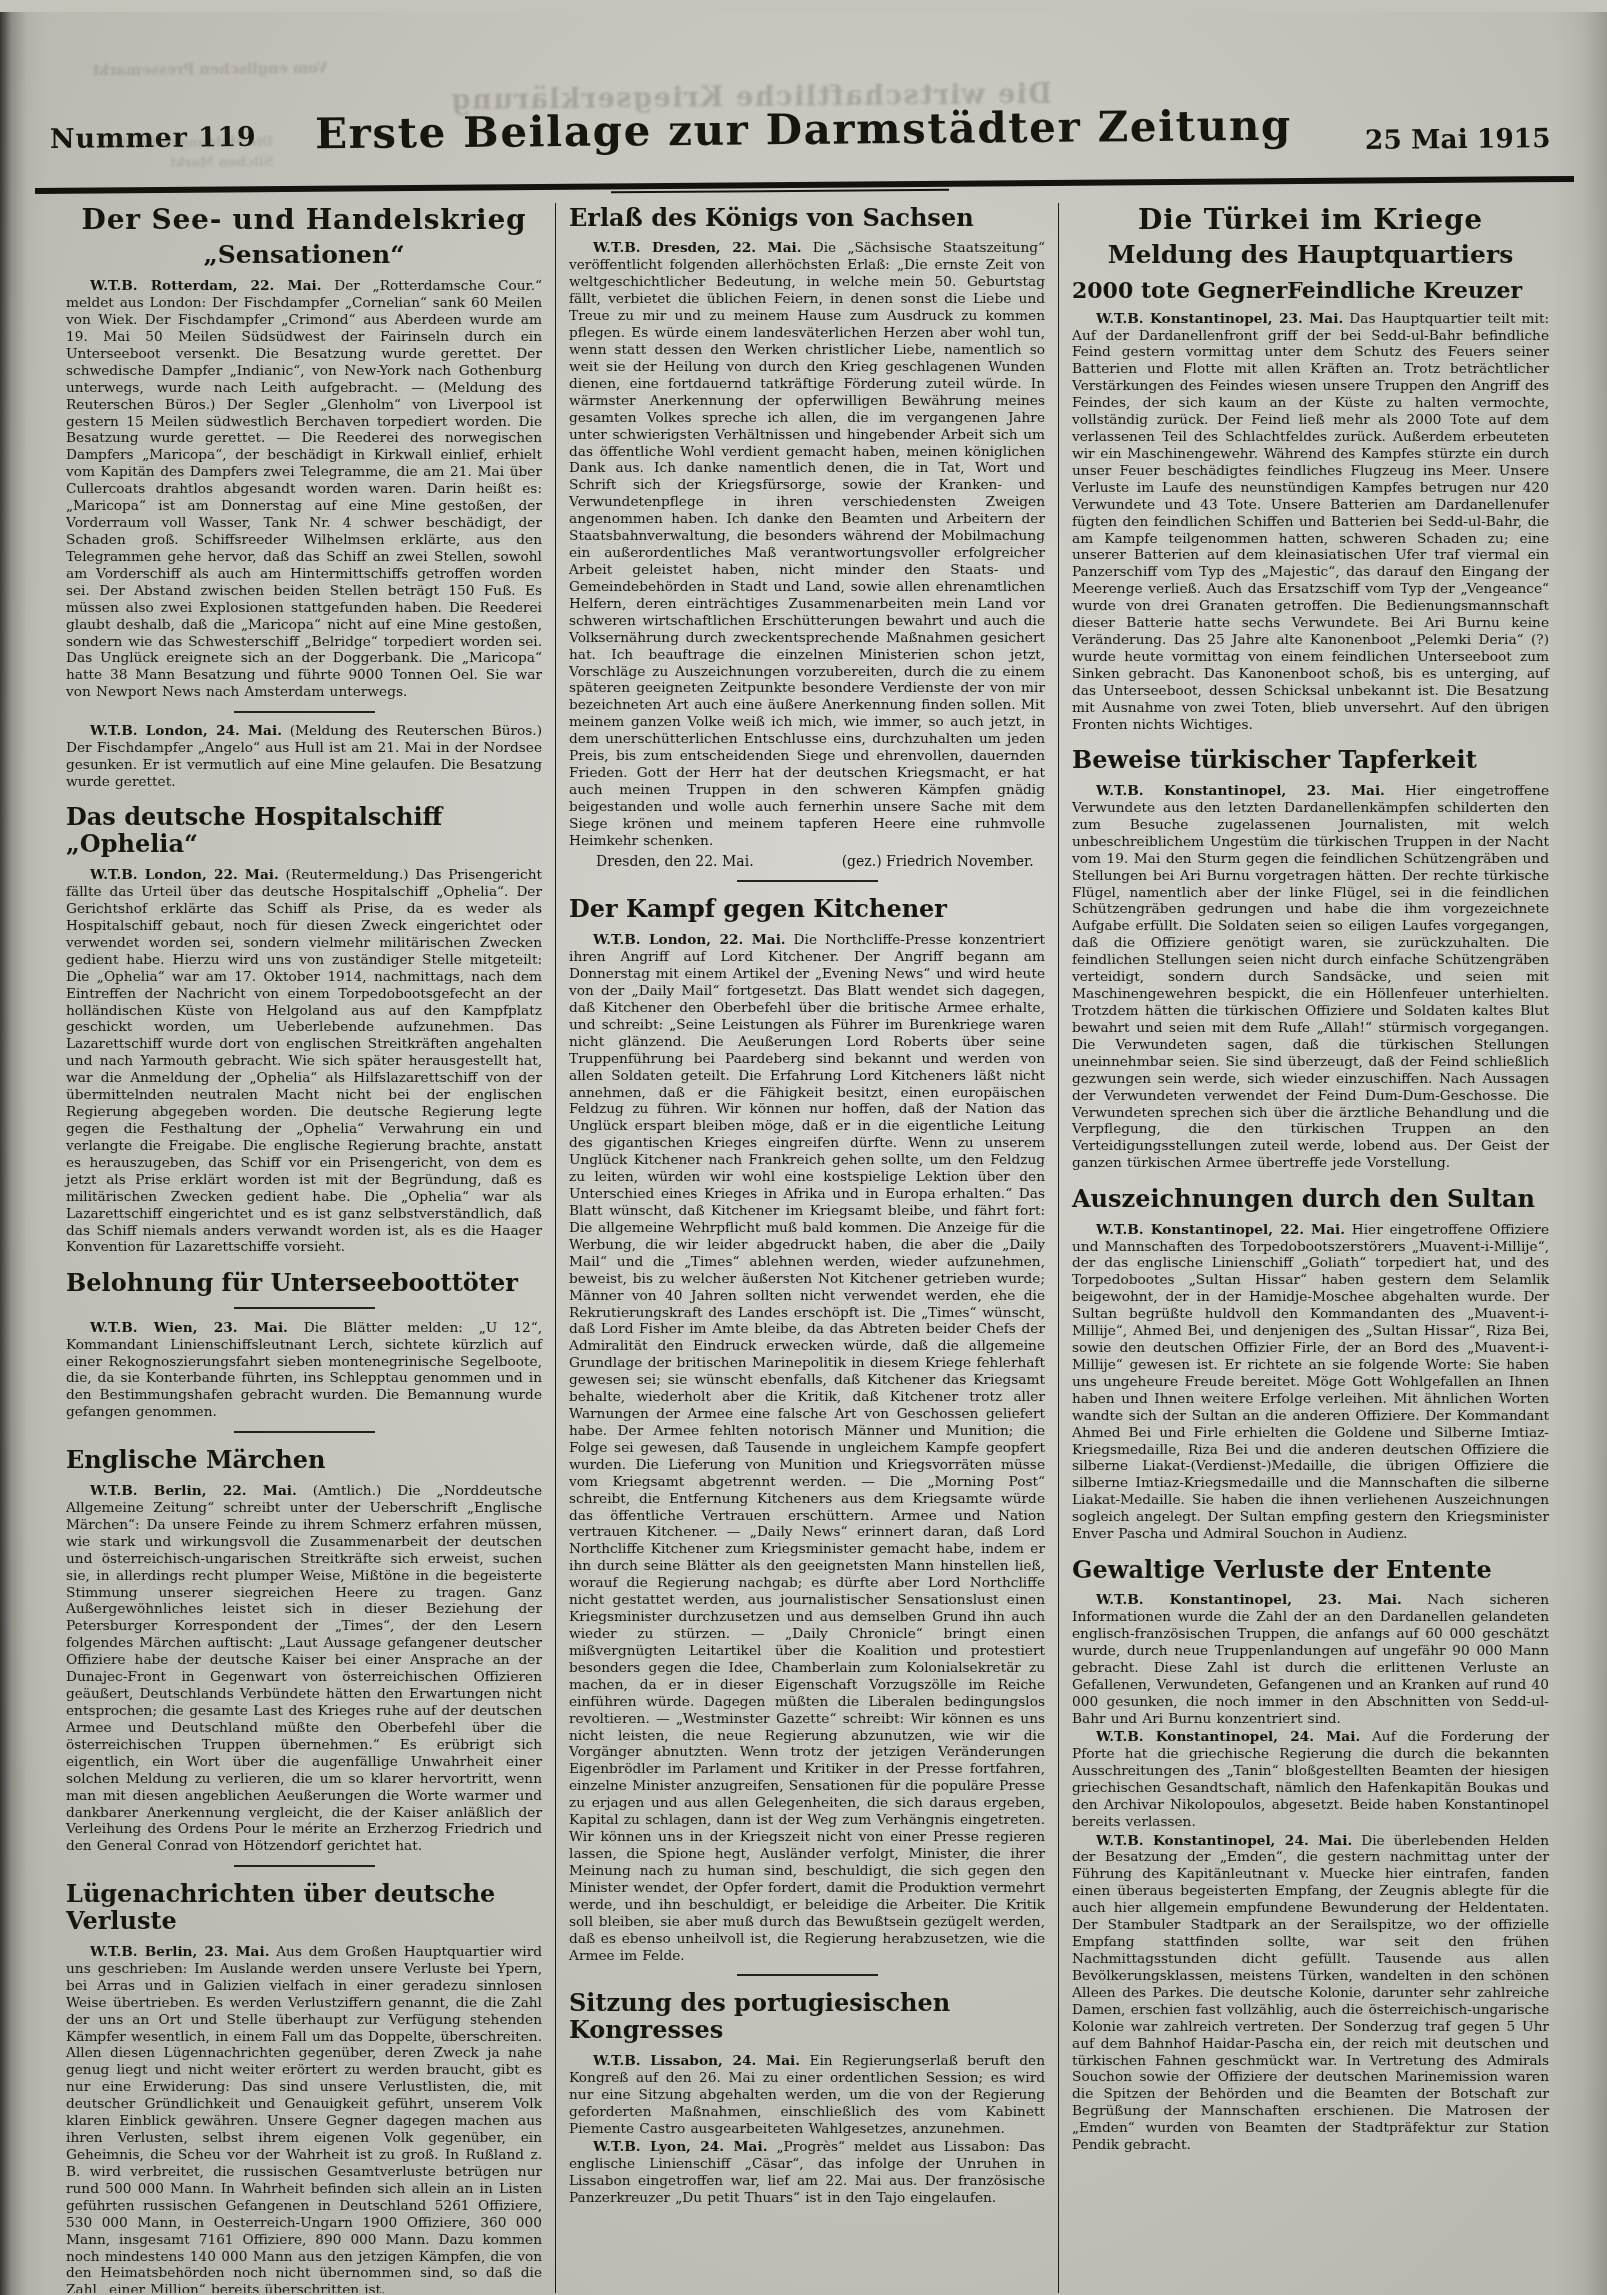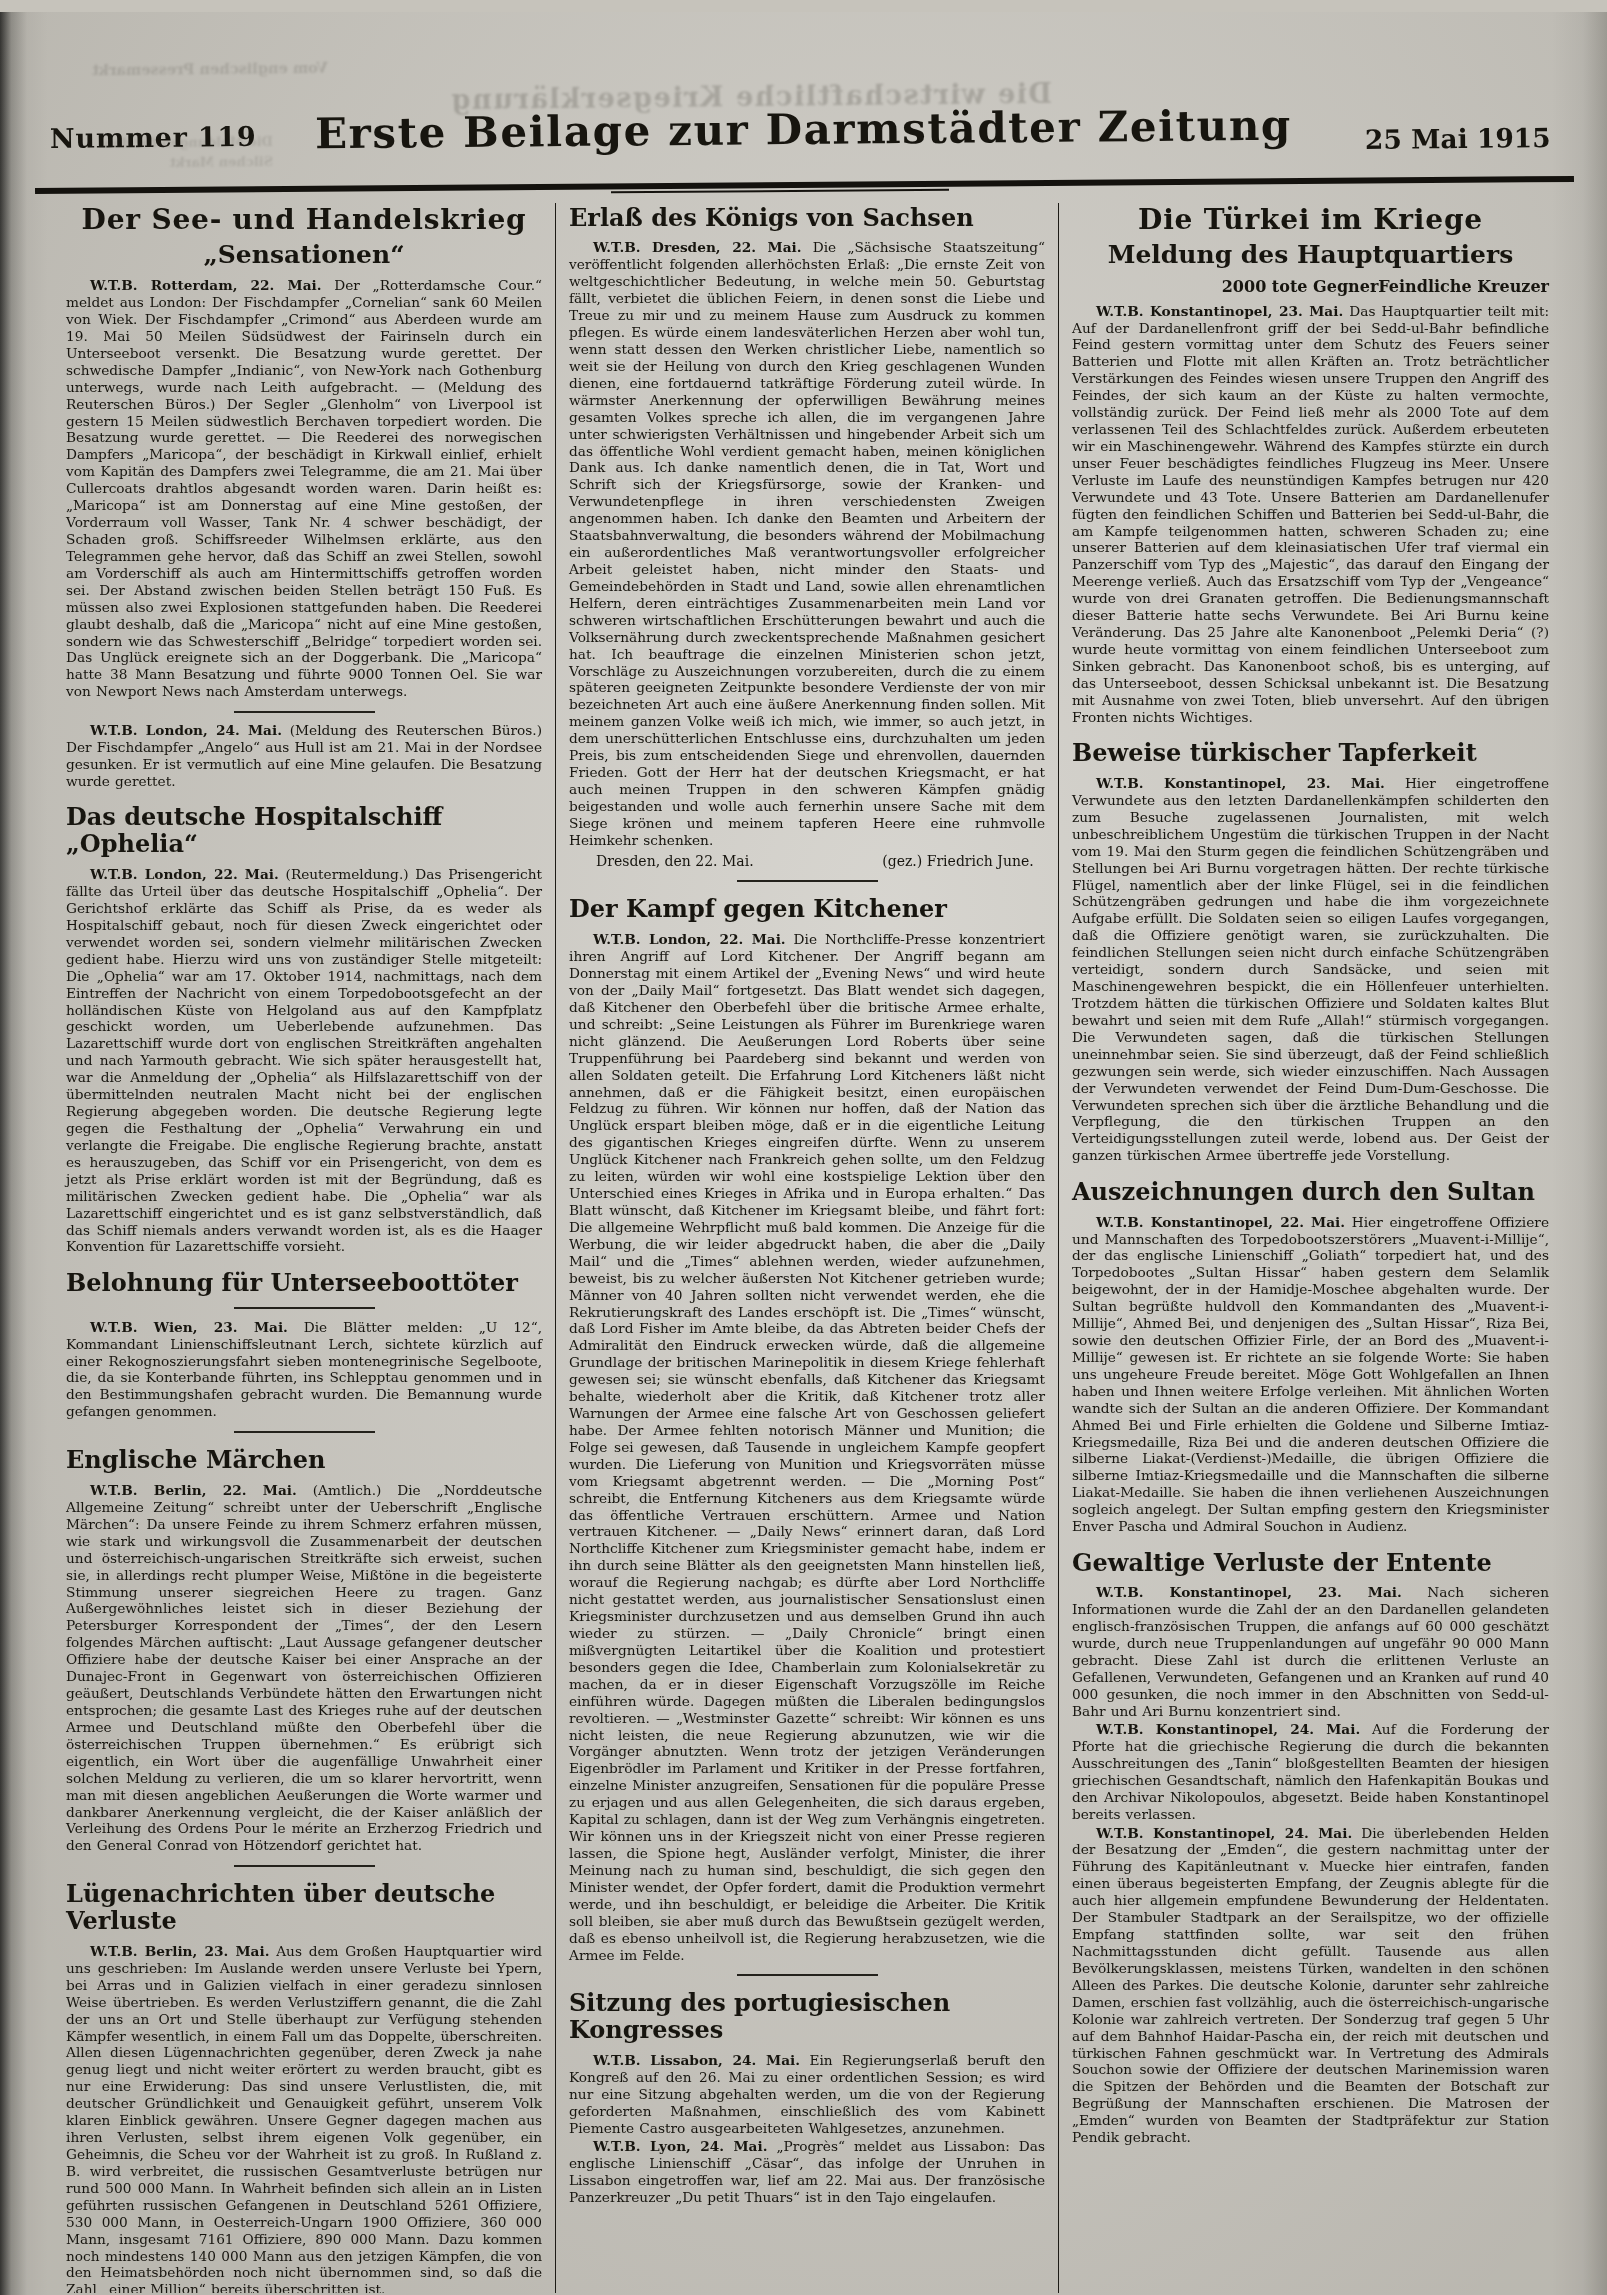--- a/index.html
+++ b/index.html
@@ -38,21 +38,21 @@
 
   .columns{
     position:absolute;top:191px;left:53px;width:1509px;height:2090px;
     display:flex;flex-direction:row;
   }
   .col{width:503px;box-sizing:border-box;padding:0 13px;overflow:hidden;height:2090px;}
   .col-sep{border-right:1.6px solid #1d1b16;}
 
   .h-major{font-size:28px;font-weight:bold;text-align:center;margin:1.6px 0 4.8px 0;letter-spacing:0.8px;line-height:1.1;}
   .h-sub{font-size:25px;font-weight:bold;text-align:center;margin:0 0 8px 0;}
-  .h-sub2{display:flex;justify-content:flex-end;font-size:16px;font-weight:bold;margin:0 0 6.4px 0;}
+  .h-sub2{display:flex;justify-content:flex-start;font-size:22px;font-weight:bold;margin:0 0 6.4px 0;}
   .h-section{font-size:24px;font-weight:bold;text-align:left;margin:14.5px 0 8px 0;line-height:1.12;}
   .para{
     font-size:13.7px;line-height:1.235;text-align:justify;margin:0 0 1.6px 0;
     text-indent:24px;word-spacing:0.8px;
   }
   .lead{font-weight:bold;}
   .wire-divider{width:141px;border:0;border-top:2.4px solid #23211b;margin:10.4px auto 9.6px auto;}
   .sig-row{display:flex;justify-content:space-between;font-size:14px;margin:4.8px 0 3.2px 0;padding:0 11.3px 0 27px;}
   .sig-place{font-weight:normal;}
 </style>
@@ -113,21 +113,21 @@
     </div>
 
     <div class="col col-sep">
       <div class="h-section" style="margin-top:1.6px;">Erlaß des Königs von Sachsen</div>
       <p class="para">
         <span class="lead">W.T.B. Dresden, 22. Mai.</span>
         <span>Die „Sächsische Staatszeitung“ veröffentlicht folgenden allerhöchsten Erlaß: „Die ernste Zeit von weltgeschichtlicher Bedeutung, in welche mein 50. Geburtstag fällt, verbietet die üblichen Feiern, in denen sonst die Liebe und Treue zu mir und zu meinem Hause zum Ausdruck zu kommen pflegen. Es würde einem landesväterlichen Herzen aber wohl tun, wenn statt dessen den Werken christlicher Liebe, namentlich so weit sie der Heilung von durch den Krieg geschlagenen Wunden dienen, eine fortdauernd tatkräftige Förderung zuteil würde. In wärmster Anerkennung der opferwilligen Bewährung meines gesamten Volkes spreche ich allen, die im vergangenen Jahre unter schwierigsten Verhältnissen und hingebender Arbeit sich um das öffentliche Wohl verdient gemacht haben, meinen königlichen Dank aus. Ich danke namentlich denen, die in Tat, Wort und Schrift sich der Kriegsfürsorge, sowie der Kranken- und Verwundetenpflege in ihren verschiedensten Zweigen angenommen haben. Ich danke den Beamten und Arbeitern der Staatsbahnverwaltung, die besonders während der Mobilmachung ein außerordentliches Maß verantwortungsvoller erfolgreicher Arbeit geleistet haben, nicht minder den Staats- und Gemeindebehörden in Stadt und Land, sowie allen ehrenamtlichen Helfern, deren einträchtiges Zusammenarbeiten mein Land vor schweren wirtschaftlichen Erschütterungen bewahrt und auch die Volksernährung durch zweckentsprechende Maßnahmen gesichert hat. Ich beauftrage die einzelnen Ministerien schon jetzt, Vorschläge zu Auszeichnungen vorzubereiten, durch die zu einem späteren geeigneten Zeitpunkte besondere Verdienste der von mir bezeichneten Art auch eine äußere Anerkennung finden sollen. Mit meinem ganzen Volke weiß ich mich, wie immer, so auch jetzt, in dem unerschütterlichen Entschlusse eins, durchzuhalten um jeden Preis, bis zum entscheidenden Siege und ehrenvollen, dauernden Frieden. Gott der Herr hat der deutschen Kriegsmacht, er hat auch meinen Truppen in den schweren Kämpfen gnädig beigestanden und wolle auch fernerhin unsere Sache mit dem Siege krönen und meinem tapferen Heere eine ruhmvolle Heimkehr schenken.</span>
       </p>
       <div class="sig-row">
         <span class="sig-place">Dresden, den 22. Mai.</span>
-        <span>(gez.) Friedrich June.</span>
+        <span>(gez.) Friedrich November.</span>
       </div>
       <hr class="wire-divider">
       <div class="h-section">Der Kampf gegen Kitchener</div>
       <p class="para">
         <span class="lead">W.T.B. London, 22. Mai.</span>
         <span>Die Northcliffe-Presse konzentriert ihren Angriff auf Lord Kitchener. Der Angriff begann am Donnerstag mit einem Artikel der „Evening News“ und wird heute von der „Daily Mail“ fortgesetzt. Das Blatt wendet sich dagegen, daß Kitchener den Oberbefehl über die britische Armee erhalte, und schreibt: „Seine Leistungen als Führer im Burenkriege waren nicht glänzend. Die Aeußerungen Lord Roberts über seine Truppenführung bei Paardeberg sind bekannt und werden von allen Soldaten geteilt. Die Erfahrung Lord Kitcheners läßt nicht annehmen, daß er die Fähigkeit besitzt, einen europäischen Feldzug zu führen. Wir können nur hoffen, daß der Nation das Unglück erspart bleiben möge, daß er in die eigentliche Leitung des gigantischen Krieges eingreifen dürfte. Wenn zu unserem Unglück Kitchener nach Frankreich gehen sollte, um den Feldzug zu leiten, würden wir wohl eine kostspielige Lektion über den Unterschied eines Krieges in Afrika und in Europa erhalten.“ Das Blatt wünscht, daß Kitchener im Kriegsamt bleibe, und fährt fort: Die allgemeine Wehrpflicht muß bald kommen. Die Anzeige für die Werbung, die wir leider abgedruckt haben, die aber die „Daily Mail“ und die „Times“ ablehnen werden, wieder aufzunehmen, beweist, bis zu welcher äußersten Not Kitchener getrieben wurde; Männer von 40 Jahren sollten nicht verwendet werden, ehe die Rekrutierungskraft des Landes erschöpft ist. Die „Times“ wünscht, daß Lord Fisher im Amte bleibe, da das Abtreten beider Chefs der Admiralität den Eindruck erwecken würde, daß die allgemeine Grundlage der britischen Marinepolitik in diesem Kriege fehlerhaft gewesen sei; sie wünscht ebenfalls, daß Kitchener das Kriegsamt behalte, wiederholt aber die Kritik, daß Kitchener trotz aller Warnungen der Armee eine falsche Art von Geschossen geliefert habe. Der Armee fehlten notorisch Männer und Munition; die Folge sei gewesen, daß Tausende in ungleichem Kampfe geopfert wurden. Die Lieferung von Munition und Kriegsvorräten müsse vom Kriegsamt abgetrennt werden. — Die „Morning Post“ schreibt, die Entfernung Kitcheners aus dem Kriegsamte würde das öffentliche Vertrauen erschüttern. Armee und Nation vertrauen Kitchener. — „Daily News“ erinnert daran, daß Lord Northcliffe Kitchener zum Kriegsminister gemacht habe, indem er ihn durch seine Blätter als den geeignetsten Mann hinstellen ließ, worauf die Regierung nachgab; es dürfte aber Lord Northcliffe nicht gestattet werden, aus journalistischer Sensationslust einen Kriegsminister durchzusetzen und aus demselben Grund ihn auch wieder zu stürzen. — „Daily Chronicle“ bringt einen mißvergnügten Leitartikel über die Koalition und protestiert besonders gegen die Idee, Chamberlain zum Kolonialsekretär zu machen, da er in dieser Eigenschaft Vorzugszölle im Reiche einführen würde. Dagegen müßten die Liberalen bedingungslos revoltieren. — „Westminster Gazette“ schreibt: Wir können es uns nicht leisten, die neue Regierung abzunutzen, wie wir die Vorgänger abnutzten. Wenn trotz der jetzigen Veränderungen Eigenbrödler im Parlament und Kritiker in der Presse fortfahren, einzelne Minister anzugreifen, Sensationen für die populäre Presse zu erjagen und aus allen Gelegenheiten, die sich daraus ergeben, Kapital zu schlagen, dann ist der Weg zum Verhängnis eingetreten. Wir können uns in der Kriegszeit nicht von einer Presse regieren lassen, die Spione hegt, Ausländer verfolgt, Minister, die ihrer Meinung nach zu human sind, beschuldigt, die sich gegen den Minister wendet, der Opfer fordert, damit die Produktion vermehrt werde, und ihn beschuldigt, er beleidige die Arbeiter. Die Kritik soll bleiben, sie aber muß durch das Bewußtsein gezügelt werden, daß es ebenso unheilvoll ist, die Regierung herabzusetzen, wie die Armee im Felde.</span>
       </p>
       <hr class="wire-divider">
       <div class="h-section">Sitzung des portugiesischen Kongresses</div>
       <p class="para">

